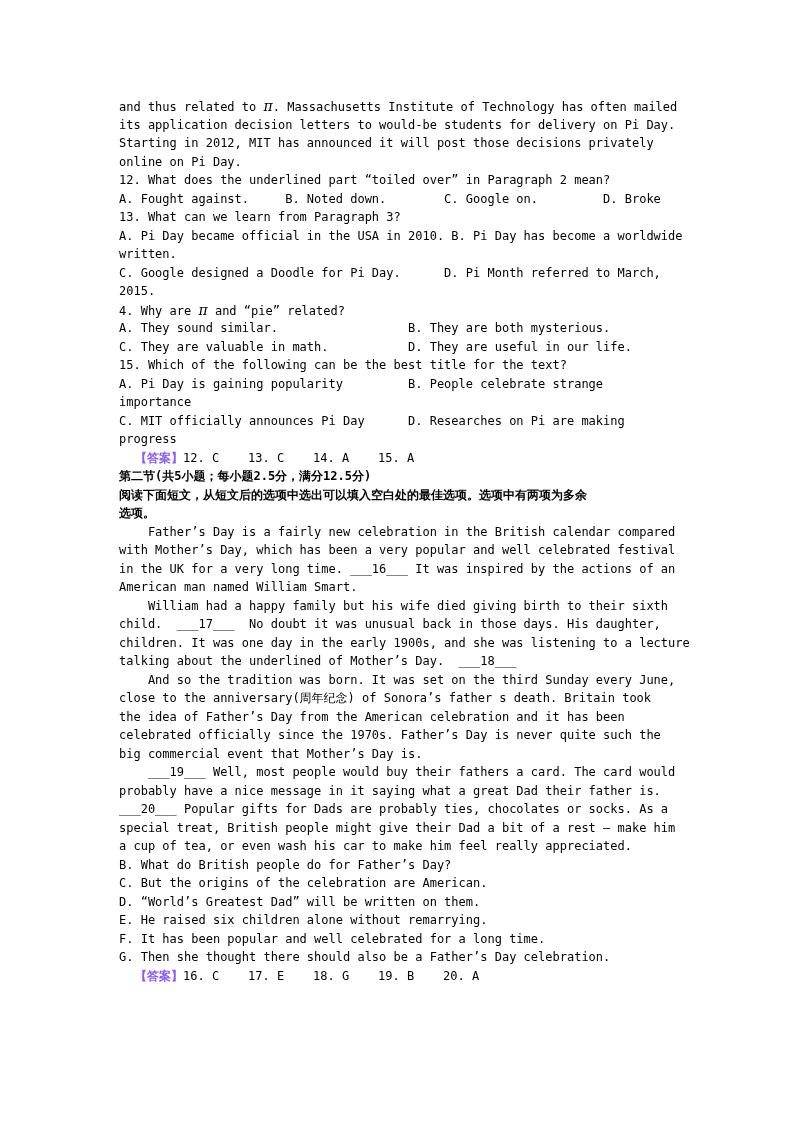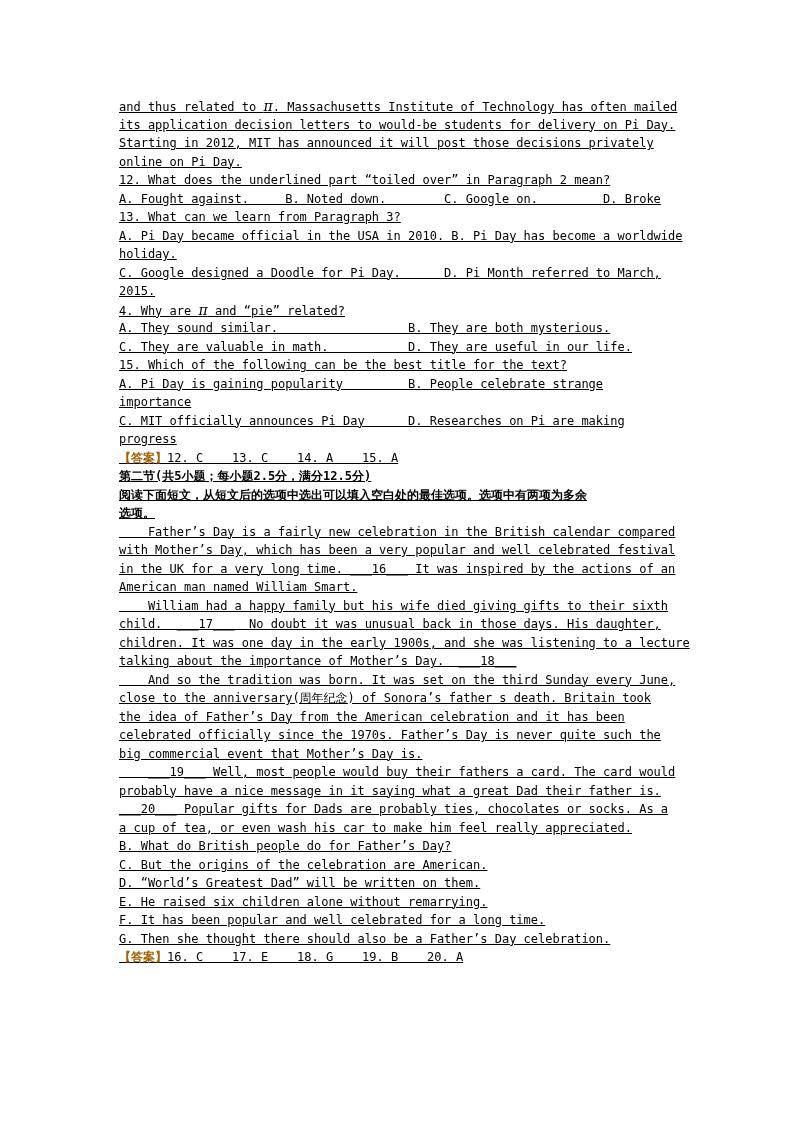--- a/index.html
+++ b/index.html
@@ -12,78 +12,78 @@
     width: 757px;
     height: 1123px;
     background: #ffffff;
     box-sizing: border-box;
     padding: 97px 98px 0 119px;
     overflow: hidden;
     font-family: "DejaVu Sans Mono", "Liberation Mono", monospace;
     font-size: 12px;
     line-height: 18.5px;
     color: #000000;
-    text-decoration: underline;
   }
   .line {
     white-space: pre;
     height: 18.5px;
   }
   .s-n { font-weight: normal; }
   .s-b { font-weight: bold; }
-  .s-ans { font-weight: bold; color: #a16207; }
+  .s-ans { font-weight: bold; color: #8b5cf6; margin-left: 16px; }
   .s-pi {
     font-family: "DejaVu Serif", serif;
     font-style: italic;
     font-size: 14px;
   }
 </style>
 </head>
 <body>
 
 <div class="page">
     <div class="line"><span class="s-n">and thus related to </span><span class="s-pi">π</span><span class="s-n">. Massachusetts Institute of Technology has often mailed</span></div>
     <div class="line"><span class="s-n">its application decision letters to would-be students for delivery on Pi Day.</span></div>
     <div class="line"><span class="s-n">Starting in 2012, MIT has announced it will post those decisions privately</span></div>
     <div class="line"><span class="s-n">online on Pi Day.</span></div>
     <div class="line"><span class="s-n">12. What does the underlined part “toiled over” in Paragraph 2 mean?</span></div>
     <div class="line"><span class="s-n">A. Fought against.     B. Noted down.        C. Google on.         D. Broke</span></div>
     <div class="line"><span class="s-n">13. What can we learn from Paragraph 3?</span></div>
     <div class="line"><span class="s-n">A. Pi Day became official in the USA in 2010. B. Pi Day has become a worldwide</span></div>
-    <div class="line"><span class="s-n">holiday.</span></div>
+    <div class="line"><span class="s-n">written.</span></div>
     <div class="line"><span class="s-n">C. Google designed a Doodle for Pi Day.      D. Pi Month referred to March,</span></div>
     <div class="line"><span class="s-n">2015.</span></div>
     <div class="line"><span class="s-n">4. Why are </span><span class="s-pi">π</span><span class="s-n"> and “pie” related?</span></div>
     <div class="line"><span class="s-n">A. They sound similar.                  B. They are both mysterious.</span></div>
     <div class="line"><span class="s-n">C. They are valuable in math.           D. They are useful in our life.</span></div>
     <div class="line"><span class="s-n">15. Which of the following can be the best title for the text?</span></div>
     <div class="line"><span class="s-n">A. Pi Day is gaining popularity         B. People celebrate strange</span></div>
     <div class="line"><span class="s-n">importance</span></div>
     <div class="line"><span class="s-n">C. MIT officially announces Pi Day      D. Researches on Pi are making</span></div>
     <div class="line"><span class="s-n">progress</span></div>
     <div class="line"><span class="s-ans">【答案】</span><span class="s-n">12. C    13. C    14. A    15. A</span></div>
     <div class="line"><span class="s-b">第二节(共5小题；每小题2.5分，满分12.5分)</span></div>
     <div class="line"><span class="s-b">阅读下面短文，从短文后的选项中选出可以填入空白处的最佳选项。选项中有两项为多余</span></div>
     <div class="line"><span class="s-b">选项。</span></div>
     <div class="line"><span class="s-n">    Father’s Day is a fairly new celebration in the British calendar compared</span></div>
     <div class="line"><span class="s-n">with Mother’s Day, which has been a very popular and well celebrated festival</span></div>
     <div class="line"><span class="s-n">in the UK for a very long time. ___16___ It was inspired by the actions of an</span></div>
     <div class="line"><span class="s-n">American man named William Smart.</span></div>
-    <div class="line"><span class="s-n">    William had a happy family but his wife died giving gifts to their sixth</span></div>
+    <div class="line"><span class="s-n">    William had a happy family but his wife died giving birth to their sixth</span></div>
     <div class="line"><span class="s-n">child.  ___17___  No doubt it was unusual back in those days. His daughter,</span></div>
     <div class="line"><span class="s-n">children. It was one day in the early 1900s, and she was listening to a lecture</span></div>
-    <div class="line"><span class="s-n">talking about the importance of Mother’s Day.  ___18___</span></div>
+    <div class="line"><span class="s-n">talking about the underlined of Mother’s Day.  ___18___</span></div>
     <div class="line"><span class="s-n">    And so the tradition was born. It was set on the third Sunday every June,</span></div>
     <div class="line"><span class="s-n">close to the anniversary(周年纪念) of Sonora’s father s death. Britain took</span></div>
     <div class="line"><span class="s-n">the idea of Father’s Day from the American celebration and it has been</span></div>
     <div class="line"><span class="s-n">celebrated officially since the 1970s. Father’s Day is never quite such the</span></div>
     <div class="line"><span class="s-n">big commercial event that Mother’s Day is.</span></div>
     <div class="line"><span class="s-n">    ___19___ Well, most people would buy their fathers a card. The card would</span></div>
     <div class="line"><span class="s-n">probably have a nice message in it saying what a great Dad their father is.</span></div>
     <div class="line"><span class="s-n">___20___ Popular gifts for Dads are probably ties, chocolates or socks. As a</span></div>
+    <div class="line"><span class="s-n">special treat, British people might give their Dad a bit of a rest — make him</span></div>
     <div class="line"><span class="s-n">a cup of tea, or even wash his car to make him feel really appreciated.</span></div>
     <div class="line"><span class="s-n">B. What do British people do for Father’s Day?</span></div>
     <div class="line"><span class="s-n">C. But the origins of the celebration are American.</span></div>
     <div class="line"><span class="s-n">D. “World’s Greatest Dad” will be written on them.</span></div>
     <div class="line"><span class="s-n">E. He raised six children alone without remarrying.</span></div>
     <div class="line"><span class="s-n">F. It has been popular and well celebrated for a long time.</span></div>
     <div class="line"><span class="s-n">G. Then she thought there should also be a Father’s Day celebration.</span></div>
     <div class="line"><span class="s-ans">【答案】</span><span class="s-n">16. C    17. E    18. G    19. B    20. A</span></div>
   </div>
 

